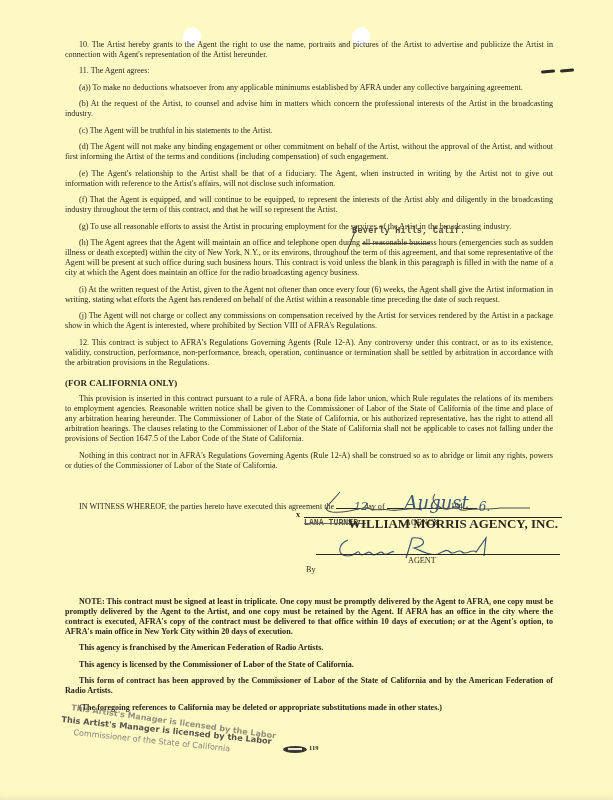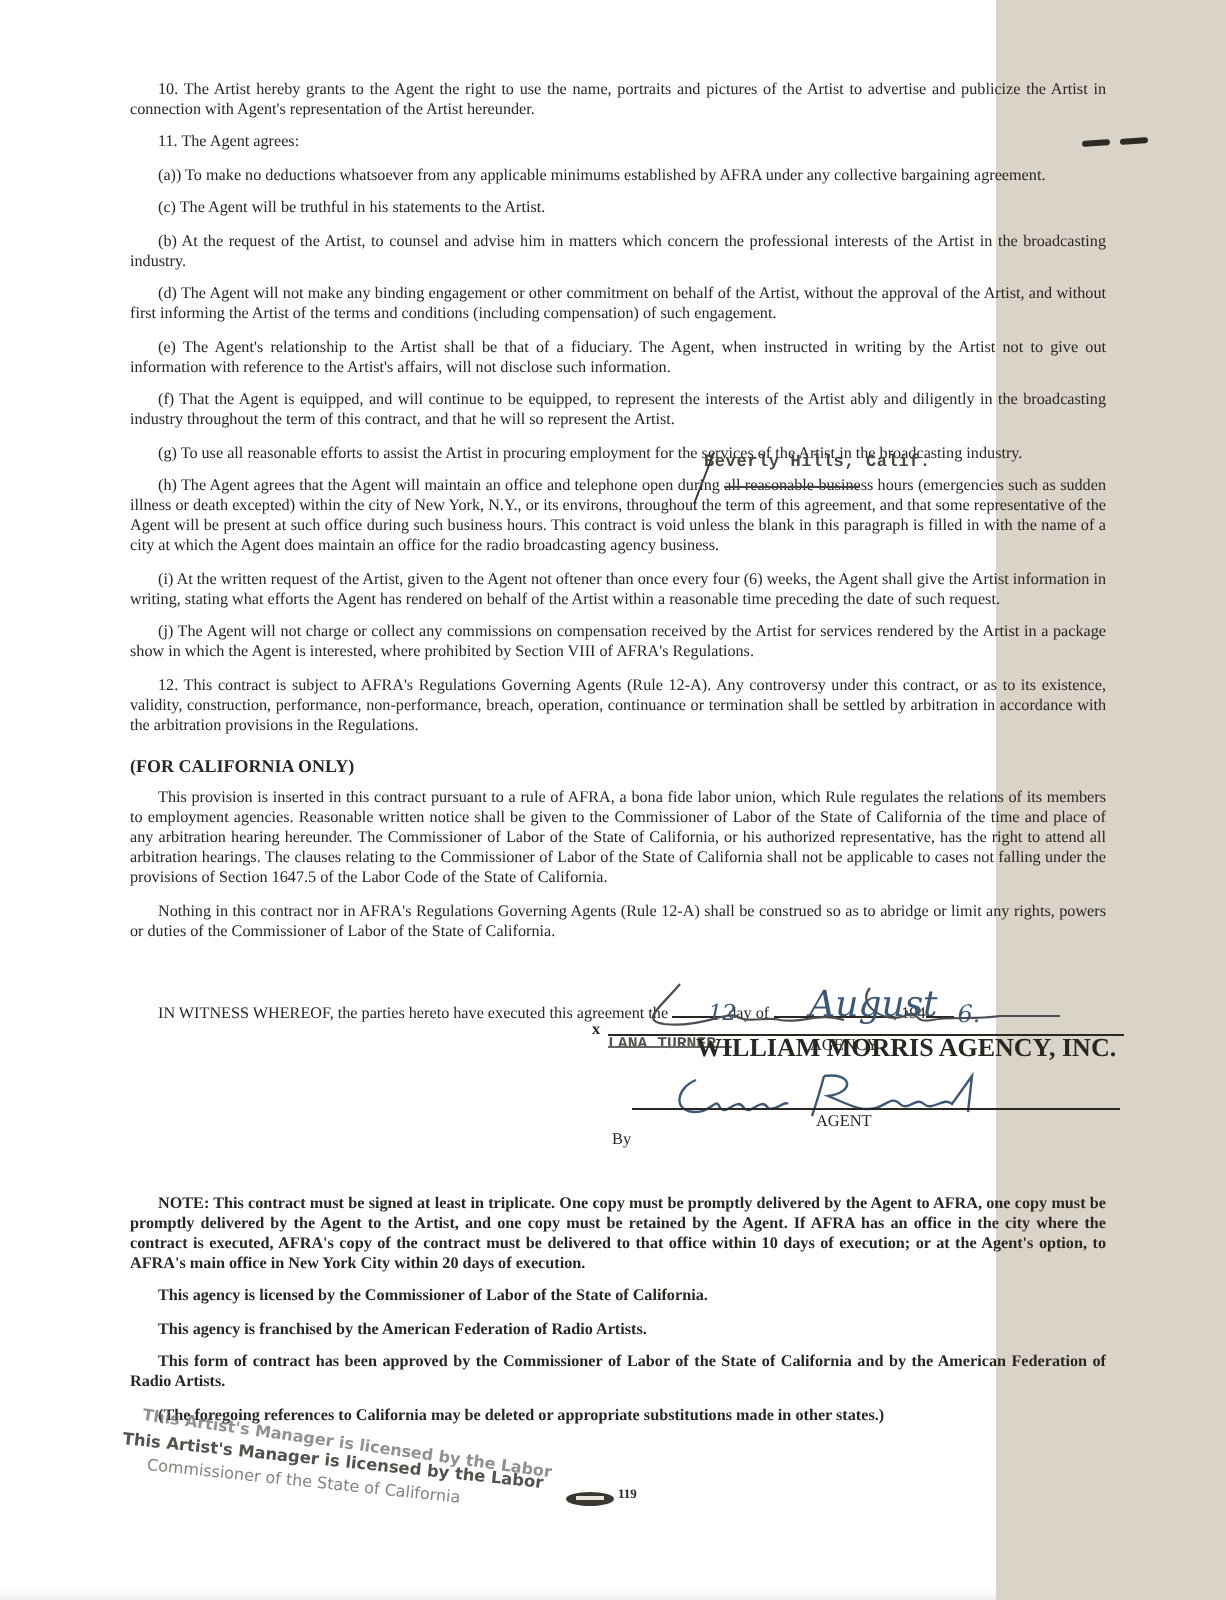--- a/index.html
+++ b/index.html
@@ -2,22 +2,22 @@
 <html><head>
 <meta charset="utf-8">
 <style>
   html, body { margin:0; padding:0; }
   body {
     width:613px; height:800px; overflow:hidden;
     background:#d9d3c8;
     font-family:"Liberation Serif", "DejaVu Serif", serif;
   }
   .page {
-    position:relative; width:498px; height:800px;
-    background:#ffffff;
+    position:relative; width:613px; height:800px;
+    background:#fef9c3;
     box-shadow: inset 0 -6px 6px -4px rgba(0,0,0,0.08);
   }
   .punch {
     position:absolute; width:18px; height:20px; border-radius:50%;
     background:#ffffff; transform:rotate(25deg);
   }
   .margin-mark {
     position:absolute; height:3px; background:#2e2b27; border-radius:2px;
   }
   .content {
@@ -67,22 +67,22 @@
   <div class="punch" style="left:183px;top:27px;"></div>
   <div class="punch" style="left:352px;top:27px;"></div>
 
   <div class="margin-mark" style="left:541px;top:70px;width:14px;transform:rotate(-4deg);"></div>
   <div class="margin-mark" style="left:560px;top:69px;width:14px;transform:rotate(-4deg);"></div>
 
   <div class="content">
     <p class="p">10. The Artist hereby grants to the Agent the right to use the name, portraits and pictures of the Artist to advertise and publicize the Artist in connection with Agent's representation of the Artist hereunder.</p>
     <p class="p">11. The Agent agrees:</p>
     <p class="p">(a)) To make no deductions whatsoever from any applicable minimums established by AFRA under any collective bargaining agreement.</p>
+    <p class="p">(b) At the request of the Artist, to counsel and advise him in matters which concern the professional interests of the Artist in the broadcasting industry.</p>
     <p class="p">(c) The Agent will be truthful in his statements to the Artist.</p>
-    <p class="p">(b) At the request of the Artist, to counsel and advise him in matters which concern the professional interests of the Artist in the broadcasting industry.</p>
     <p class="p">(d) The Agent will not make any binding engagement or other commitment on behalf of the Artist, without the approval of the Artist, and without first informing the Artist of the terms and conditions (including compensation) of such engagement.</p>
     <p class="p">(e) The Agent's relationship to the Artist shall be that of a fiduciary. The Agent, when instructed in writing by the Artist not to give out information with reference to the Artist's affairs, will not disclose such information.</p>
     <p class="p">(f) That the Agent is equipped, and will continue to be equipped, to represent the interests of the Artist ably and diligently in the broadcasting industry throughout the term of this contract, and that he will so represent the Artist.</p>
     <p class="p">(g) To use all reasonable efforts to assist the Artist in procuring employment for the services of the Artist in the broadcasting industry.</p>
     <p class="p">(h) The Agent agrees that the Agent will maintain an office and telephone open during all reasonable business hours (emergencies such as sudden illness or death excepted) within the city of New York, N.Y., or its environs, throughout the term of this agreement, and that some representative of the Agent will be present at such office during such business hours. This contract is void unless the blank in this paragraph is filled in with the name of a city at which the Agent does maintain an office for the radio broadcasting agency business.</p>
     <p class="p">(i) At the written request of the Artist, given to the Agent not oftener than once every four (6) weeks, the Agent shall give the Artist information in writing, stating what efforts the Agent has rendered on behalf of the Artist within a reasonable time preceding the date of such request.</p>
     <p class="p">(j) The Agent will not charge or collect any commissions on compensation received by the Artist for services rendered by the Artist in a package show in which the Agent is interested, where prohibited by Section VIII of AFRA's Regulations.</p>
     <p class="p">12. This contract is subject to AFRA's Regulations Governing Agents (Rule 12-A). Any controversy under this contract, or as to its existence, validity, construction, performance, non-performance, breach, operation, continuance or termination shall be settled by arbitration in accordance with the arbitration provisions in the Regulations.</p>
 
     <p class="center-head">(FOR CALIFORNIA ONLY)</p>
@@ -98,22 +98,22 @@
       <span class="blank" style="width:60px;">
         <span class="hand" style="left:4px;top:-10px;font-size:18px;">August</span>
       </span><span>, 194</span><span class="blank" style="width:14px;">
         <span class="hand" style="left:2px;top:-6px;font-size:12px;">6.</span>
       </span>
     </p>
 
     <div style="height:78px;"></div>
 
     <p class="p bold">NOTE: This contract must be signed at least in triplicate. One copy must be promptly delivered by the Agent to AFRA, one copy must be promptly delivered by the Agent to the Artist, and one copy must be retained by the Agent. If AFRA has an office in the city where the contract is executed, AFRA's copy of the contract must be delivered to that office within 10 days of execution; or at the Agent's option, to AFRA's main office in New York City within 20 days of execution.</p>
+    <p class="p bold">This agency is franchised by the American Federation of Radio Artists.</p>
     <p class="p bold">This agency is licensed by the Commissioner of Labor of the State of California.</p>
-    <p class="p bold">This agency is franchised by the American Federation of Radio Artists.</p>
     <p class="p bold">This form of contract has been approved by the Commissioner of Labor of the State of California and by the American Federation of Radio Artists.</p>
     <p class="p bold">(The foregoing references to California may be deleted or appropriate substitutions made in other states.)</p>
   </div>
 
   <div class="typed-stamp" style="left:352px;top:226px;">Beverly Hills, Calif.</div>
   <svg class="sig-svg" style="left:343px;top:224px;" width="20" height="30">
     <line x1="14" y1="2" x2="4" y2="28" stroke="#3a3631" stroke-width="1"></line>
   </svg>
   <div class="strike" style="left:362px;top:243px;width:68px;"></div>
 

